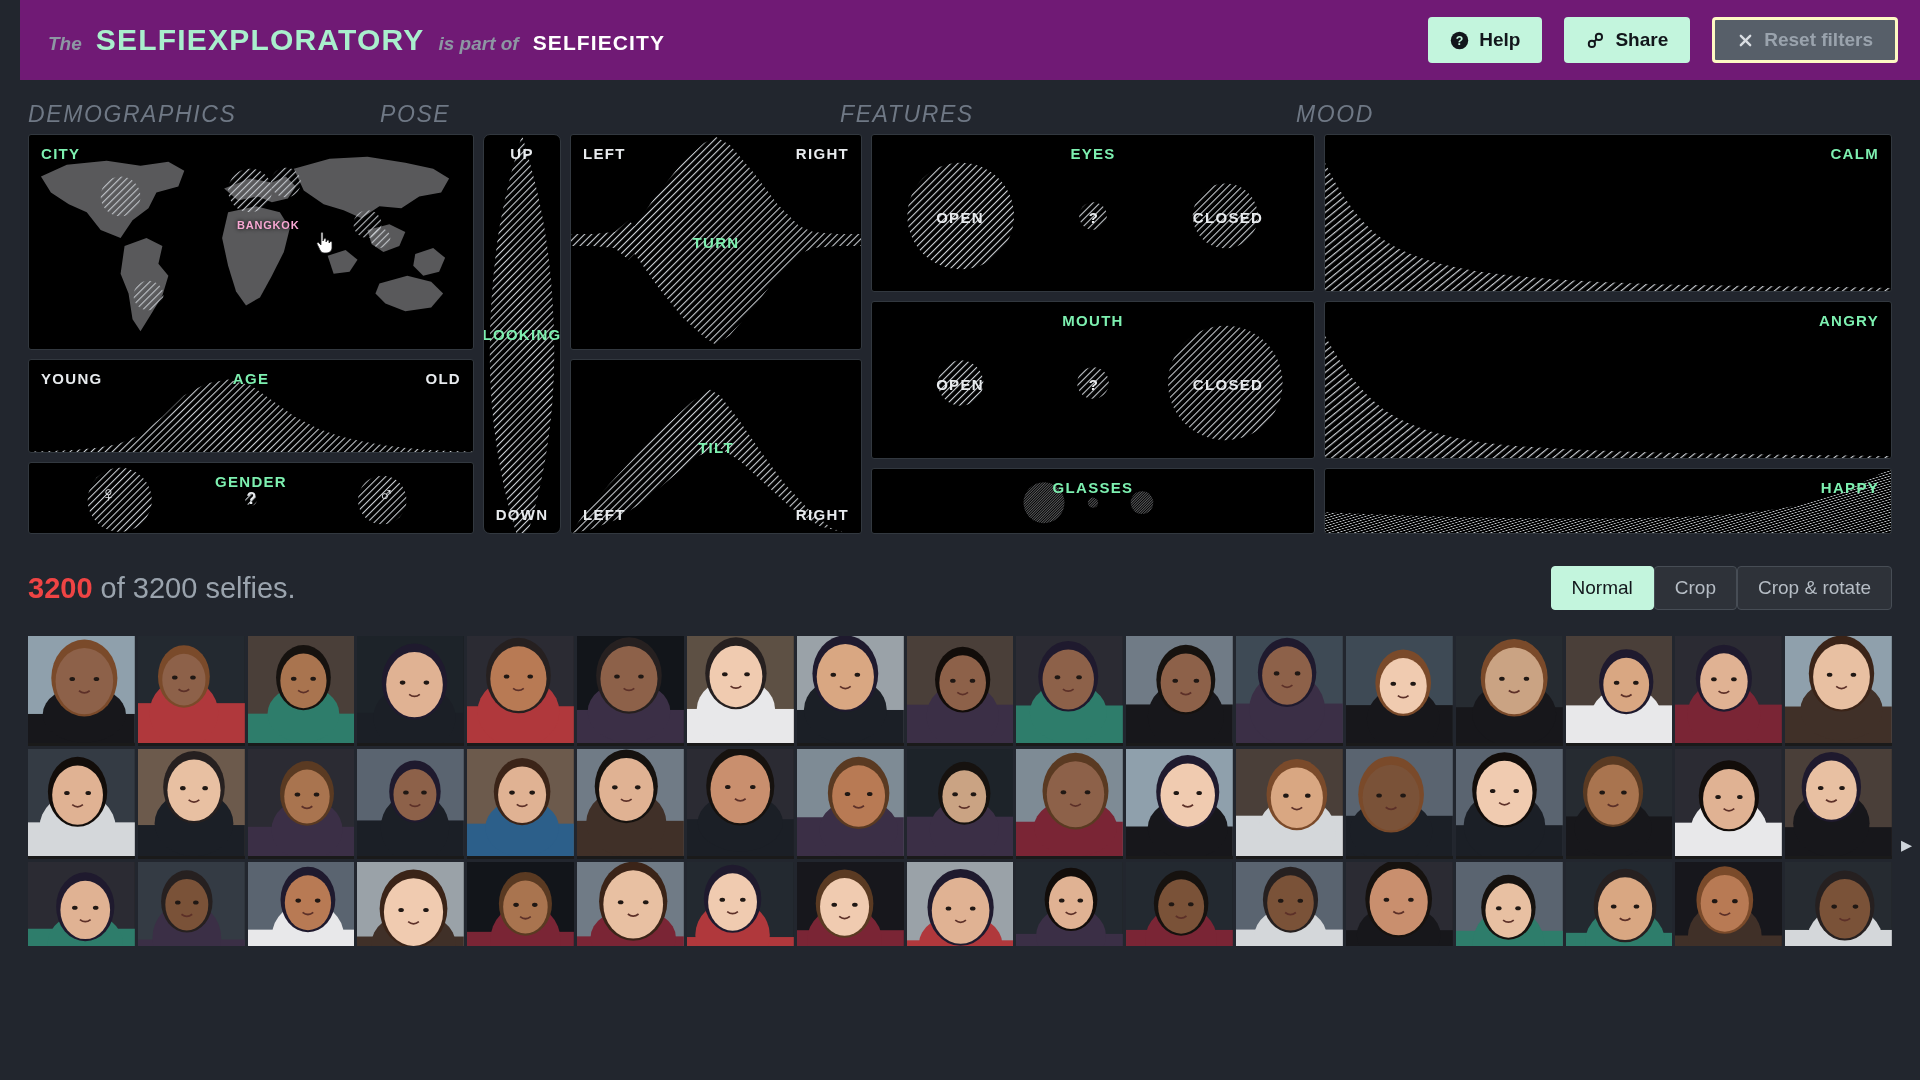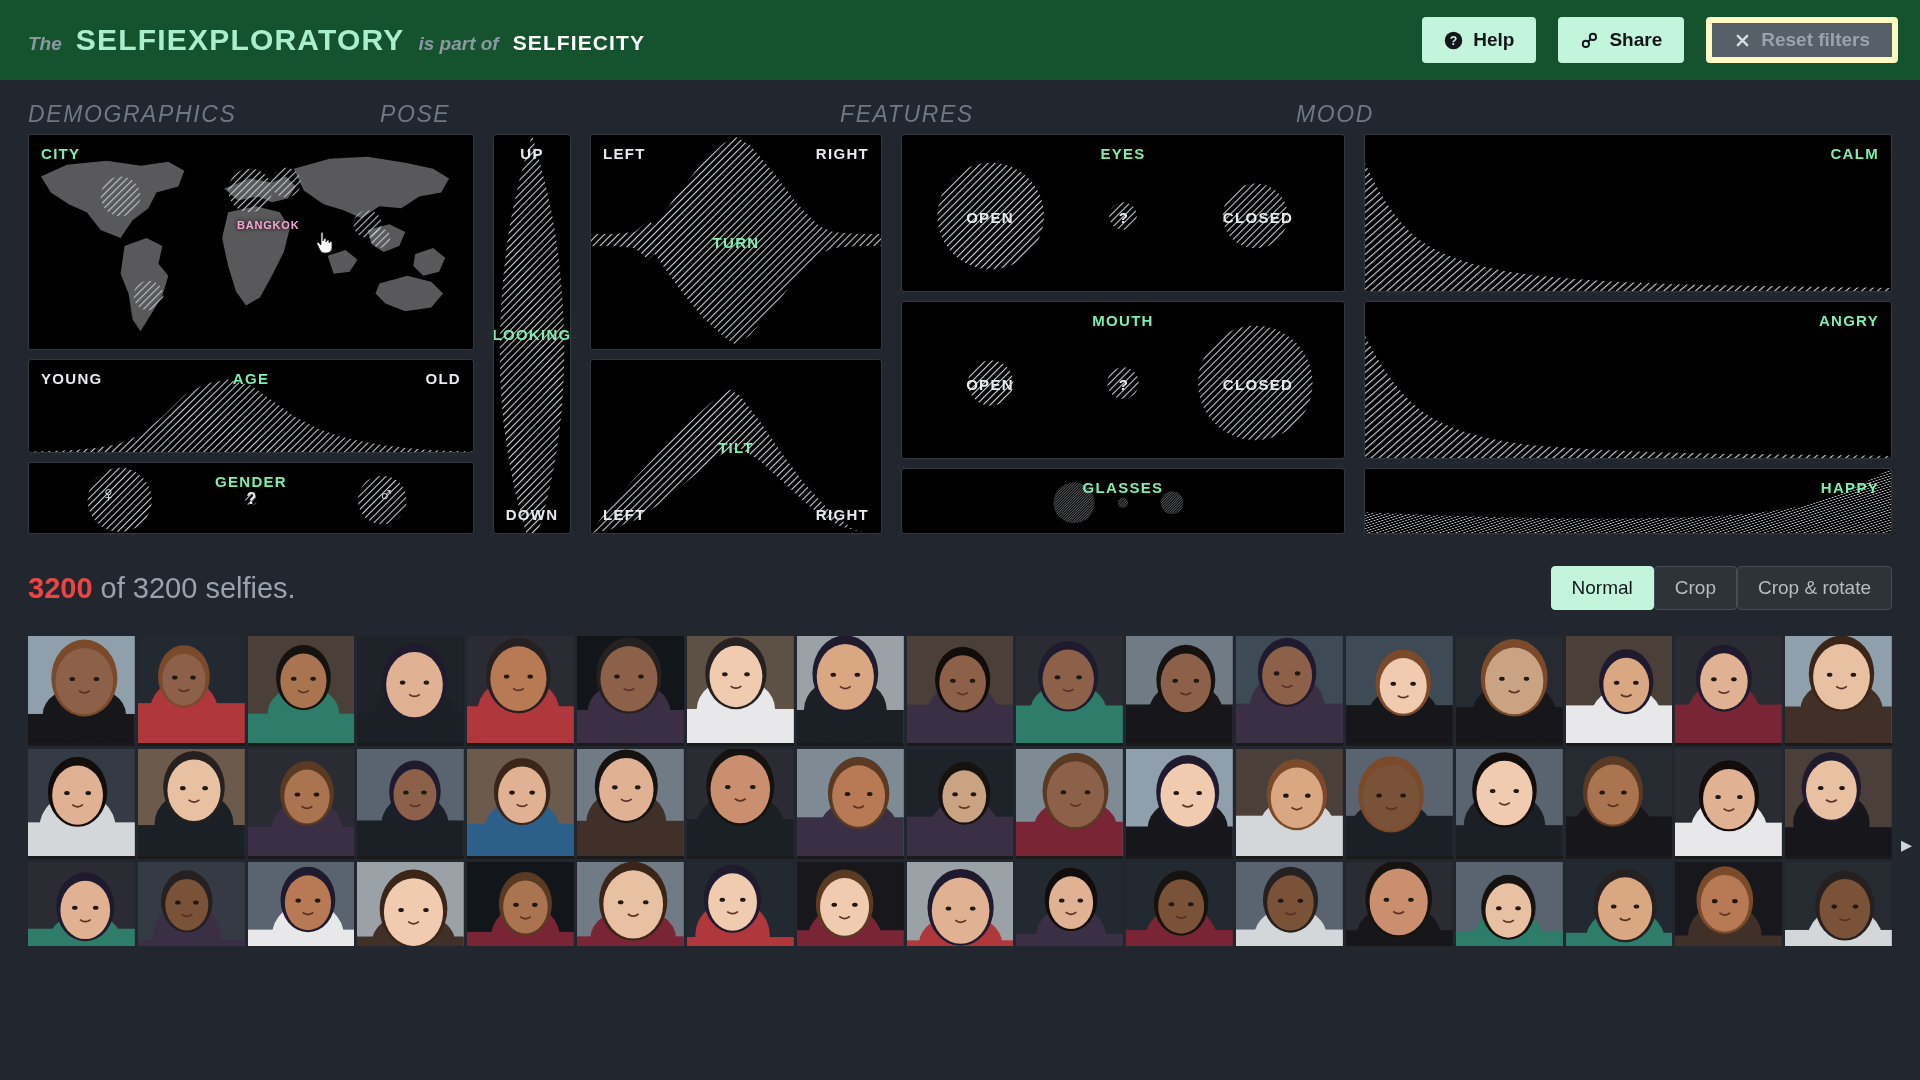--- a/index.html
+++ b/index.html
@@ -9,25 +9,26 @@
     height: 1080px;
     overflow: hidden;
     background: #22262e;
     font-family: "Liberation Sans", sans-serif;
     color: #fff;
   }
 
   
   .header {
     height: 80px;
-    background: #14532d;
+    background: #701a75;
     display: flex;
     align-items: center;
     padding: 0 22px 0 28px;
     position: relative;
+    margin-left: 20px;
   }
   .brand { display: flex; align-items: baseline; gap: 14px; }
   .brand-the {
     font-size: 19px;
     font-style: italic;
     color: #8d97a3;
     font-weight: 700;
   }
   .brand-main {
     font-size: 30px;
@@ -64,21 +65,21 @@
     padding: 0 22px;
     font-size: 19px;
     font-weight: 700;
     cursor: pointer;
     border: none;
   }
   .btn-mint { background: #c3f5dd; color: #12161b; }
   .btn-disabled {
     background: #575f69;
     color: #9aa3ad;
-    border: 6px solid #fef9c3;
+    border: 3px solid #fef9c3;
     cursor: default;
   }
   .btn .ic { display: flex; align-items: center; }
 
   
   .filters { padding: 14px 28px 0 28px; }
 
   .section-titles {
     display: flex;
     height: 40px;
@@ -89,41 +90,41 @@
     font-style: italic;
     letter-spacing: 1.6px;
     color: #6f7885;
     font-weight: 400;
   }
   .st-demographics { width: 352px; }
   .st-pose { width: 460px; }
   .st-features { width: 456px; }
   .st-mood { flex: 1; }
 
-  .panels-row { display: flex; gap: 19px; height: 400px; }
+  .panels-row { display: flex; gap: 9px; height: 400px; }
 
   .panel {
     background: #000000;
     border: 1px solid #32383f;
     border-radius: 3px;
     position: relative;
     overflow: hidden;
   }
 
   .col { display: flex; flex-direction: column; gap: 9px; }
   .col-demographics { width: 446px; }
   .col-looking { width: 78px; }
   .col-turntilt { width: 292px; }
   .col-features { width: 444px; }
   .col-mood { flex: 1; }
 
   .p-city { height: 216px; }
   .p-age { height: 94px; }
   .p-gender { height: 72px; }
-  .p-looking { flex: 1; }
+  .p-looking { flex: 1; border-radius: 7px; }
   .p-turn { height: 216px; }
   .p-tilt { flex: 1; }
   .p-eyes { height: 158px; }
   .p-mouth { height: 158px; }
   .p-glasses { flex: 1; }
   .p-calm { height: 158px; }
   .p-angry { height: 158px; }
   .p-happy { flex: 1; }
 
   

